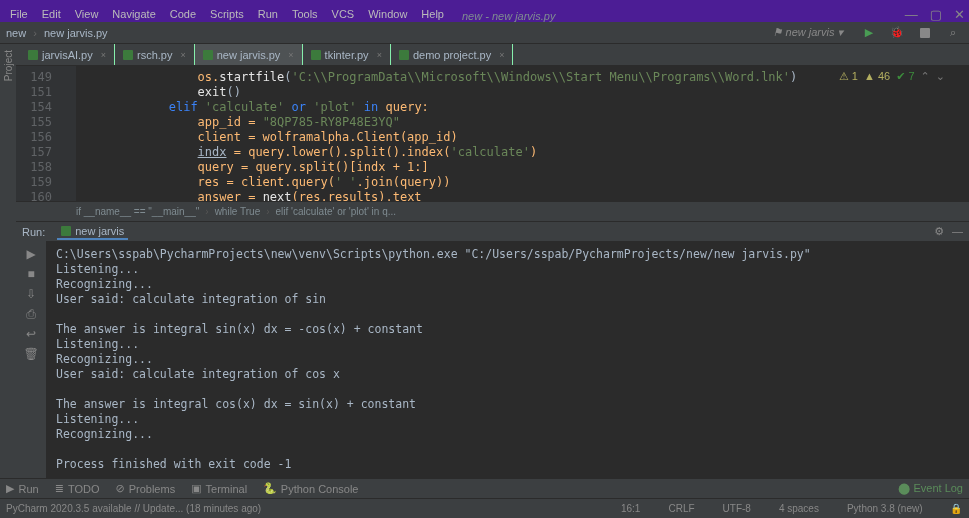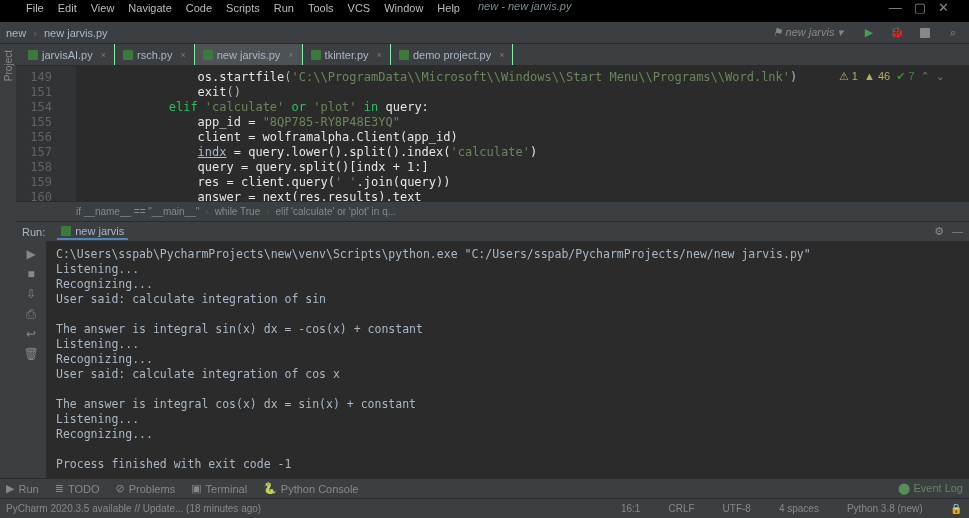--- a/index.html
+++ b/index.html
@@ -2,21 +2,21 @@
 <html><head>
 <meta charset="utf-8">
 <style>
 * { margin: 0; padding: 0; box-sizing: border-box; }
 body {
   width: 969px; height: 518px;
   background: #2b2b2b; color: #a9b7c6;
   font-family: "Segoe UI", sans-serif; font-size: 11px;
   display: flex; flex-direction: column; overflow: hidden;
 }
-.titlebar { height: 22px; background: #000000; display: flex; align-items: flex-start; padding: 0 20px; color: #bbb; }
+.titlebar { height: 22px; background: #4c1d95; display: flex; align-items: flex-end; padding: 0 4px; color: #bbb; }
 .titlebar .menu { display: flex; gap: 2px; }
 .titlebar .menu span { padding: 2px 6px; cursor: pointer; }
 .titlebar .path { margin-left: 12px; color: #7f8b91; font-style: italic; }
 .winctrl { margin-left: auto; display: flex; gap: 12px; font-size: 13px; color: #888; }
 .winctrl span { cursor: pointer; }
 
 .navbar { height: 22px; background: #3c3f41; border-bottom: 1px solid #2b2b2b; display: flex; align-items: center; padding: 0 6px; }
 .navbar .crumb { color: #a9b7c6; font-size: 11px; }
 .navbar .crumb .sep { color: #666; margin: 0 4px; }
 .navbar .right { margin-left: auto; display: flex; align-items: center; gap: 8px; }
@@ -36,24 +36,24 @@
 .filetab.active { background:#4e5254; }
 .ficon { width:10px; height:10px; border-radius:1px; display:inline-block; }
 .ficon-py { background:#3c7a3c; }
 .filetab .close { color:#777; margin-left:4px; cursor:pointer; font-size:9px; }
 
 .code-wrap { flex:1; display:flex; background:#2b2b2b; overflow:hidden; position:relative; }
 .linenums { width:44px; text-align:right; padding:4px 8px 4px 0; color:#606366; font-family: Consolas, monospace; font-size:12px; line-height:15px; background:#313335; }
 .gut2 { width:16px; background:#313335; }
 .code { flex:1; padding:4px 0; font-family: Consolas, monospace; font-size:12px; line-height:15px; white-space:pre; }
 .code .cl { display:block; padding-left:6px; }
-.kw { color:#22c55e; }
+.kw { color:#3b82f6; }
 .str { color:#6a8759; }
 .fn { color:#e5e5e5; }
-.id { color:#e5e5e5; }
+.id { color:#fdba74; }
 .iu { text-decoration: underline; color:#a9b7c6; }
 .par { color:#a9b7c6; }
 .hint { position:absolute; top:4px; right:24px; font-size:11px; color:#a0a0a0; display:flex; gap:6px; }
 .warn-i { color:#b3ae60; }
 .chk { color:#3c8c3c; }
 
 .bcrumb2 { height:20px; background:#3c3f41; color:#7f8b91; font-size:10px; display:flex; align-items:center; padding-left:60px; gap:6px; border-top:1px solid #2b2b2b; }
 
 .runpanel { height:20px; background:#3c3f41; display:flex; align-items:center; padding:0 6px; border-top:1px solid #2b2b2b; }
 .runpanel .lbl { color:#a9b7c6; }

